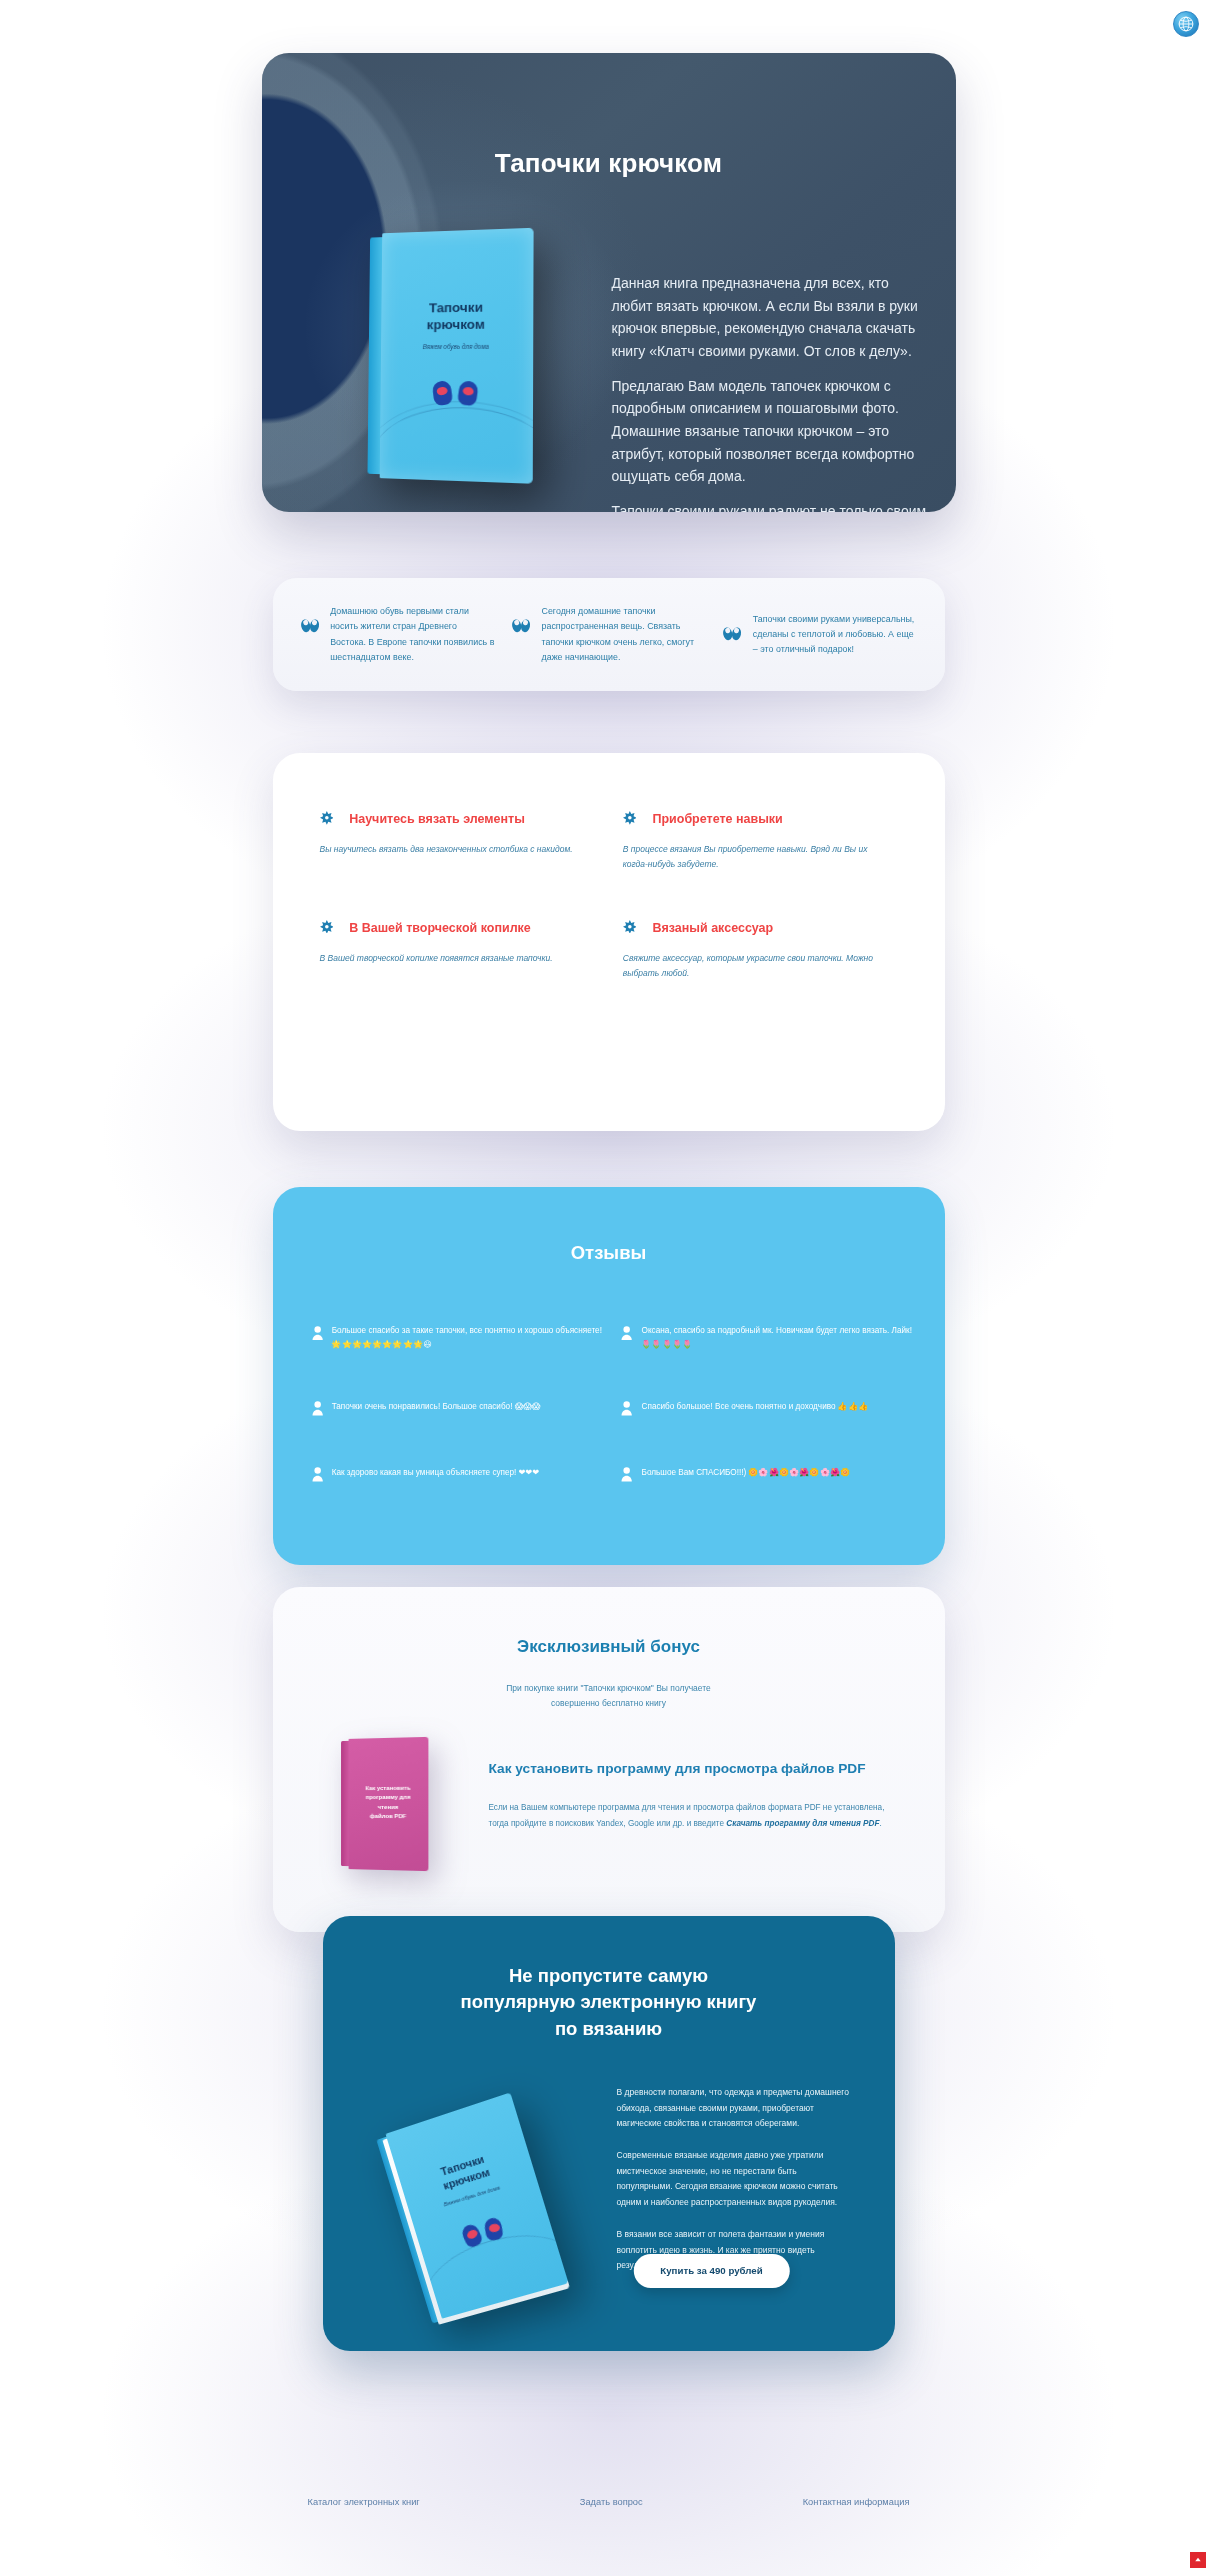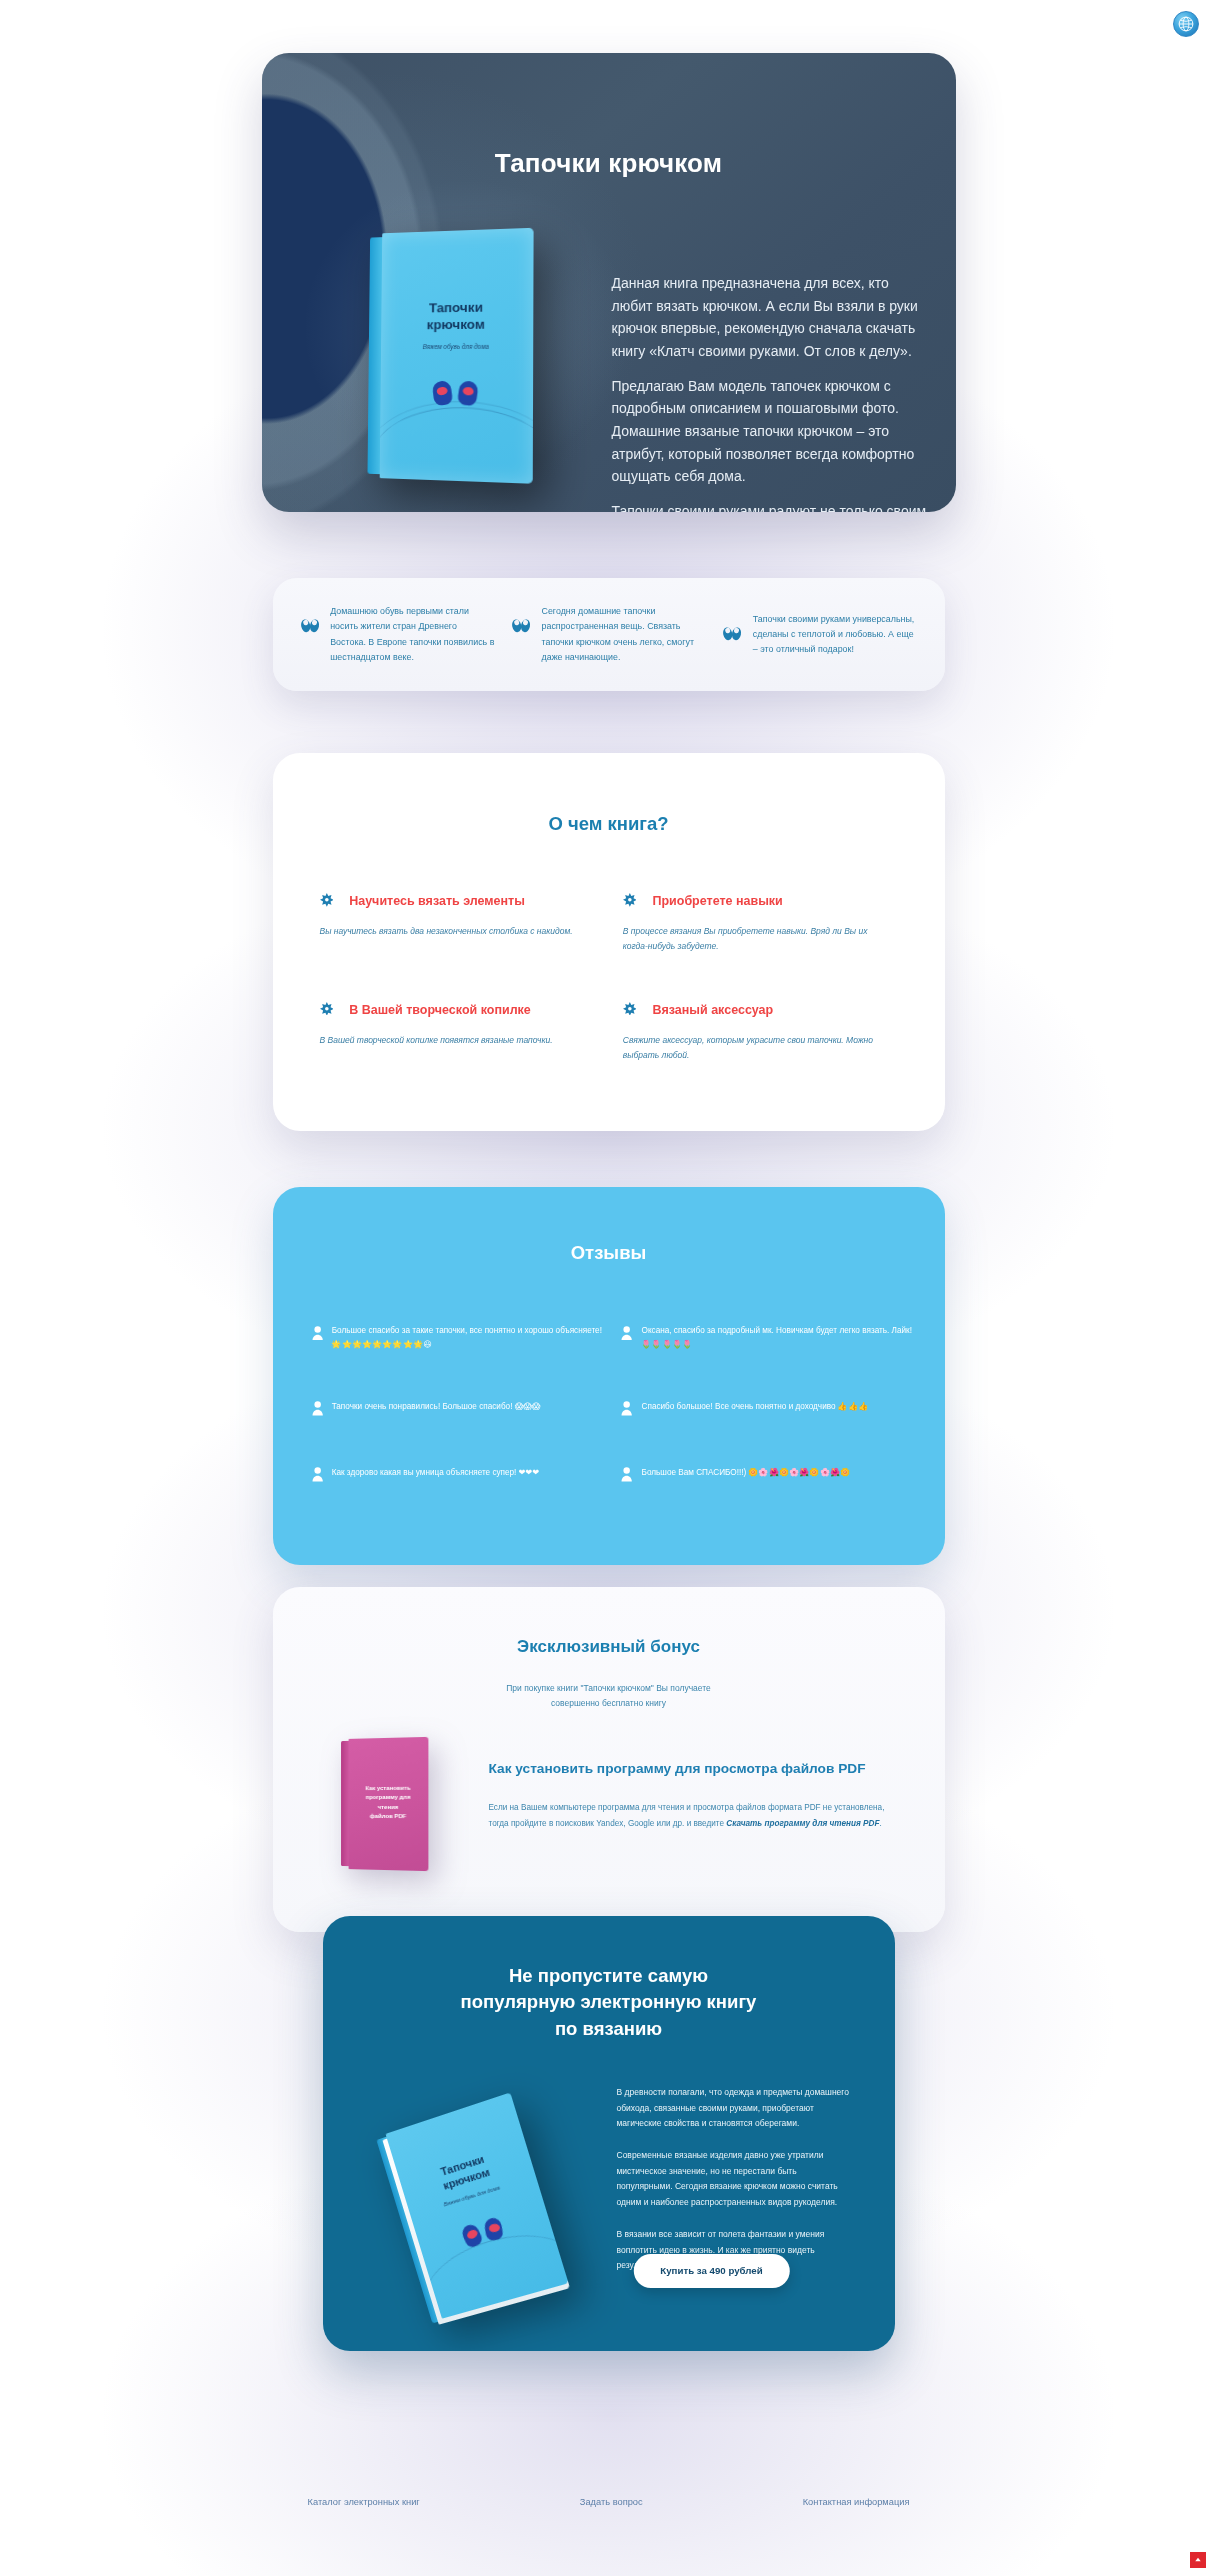--- a/index.html
+++ b/index.html
@@ -416,21 +416,20 @@
             <ellipse cx="18" cy="7" rx="3.1" ry="3.4" fill="#f2f3f9" transform="rotate(12 18 7)"></ellipse>
           </svg>
         </span>
         <span class="feat-txt">Тапочки своими руками универсальны, сделаны с теплотой и любовью. А еще – это отличный подарок!</span>
       </div>
 
     </div>
   </section>
 
   <section class="card about">
-    <h2 class="about-title">О чем книга?</h2>
 
     <div class="about-grid">
 
       <div>
         <div class="about-item-head">
           <span class="star-icon">
             <svg width="13.7" height="13.7" viewBox="0 0 20 20" aria-hidden="true">
               <path d="M10 0l2.1 4.4L16.8 3l-1.4 4.7L20 10l-4.6 2.3 1.4 4.7-4.7-1.4L10 20l-2.1-4.4L3.2 17l1.4-4.7L0 10l4.6-2.3L3.2 3l4.7 1.4z" fill="#1f7fb2"></path>
               <circle cx="10" cy="10" r="2.6" fill="#ffffff"></circle>
             </svg>

